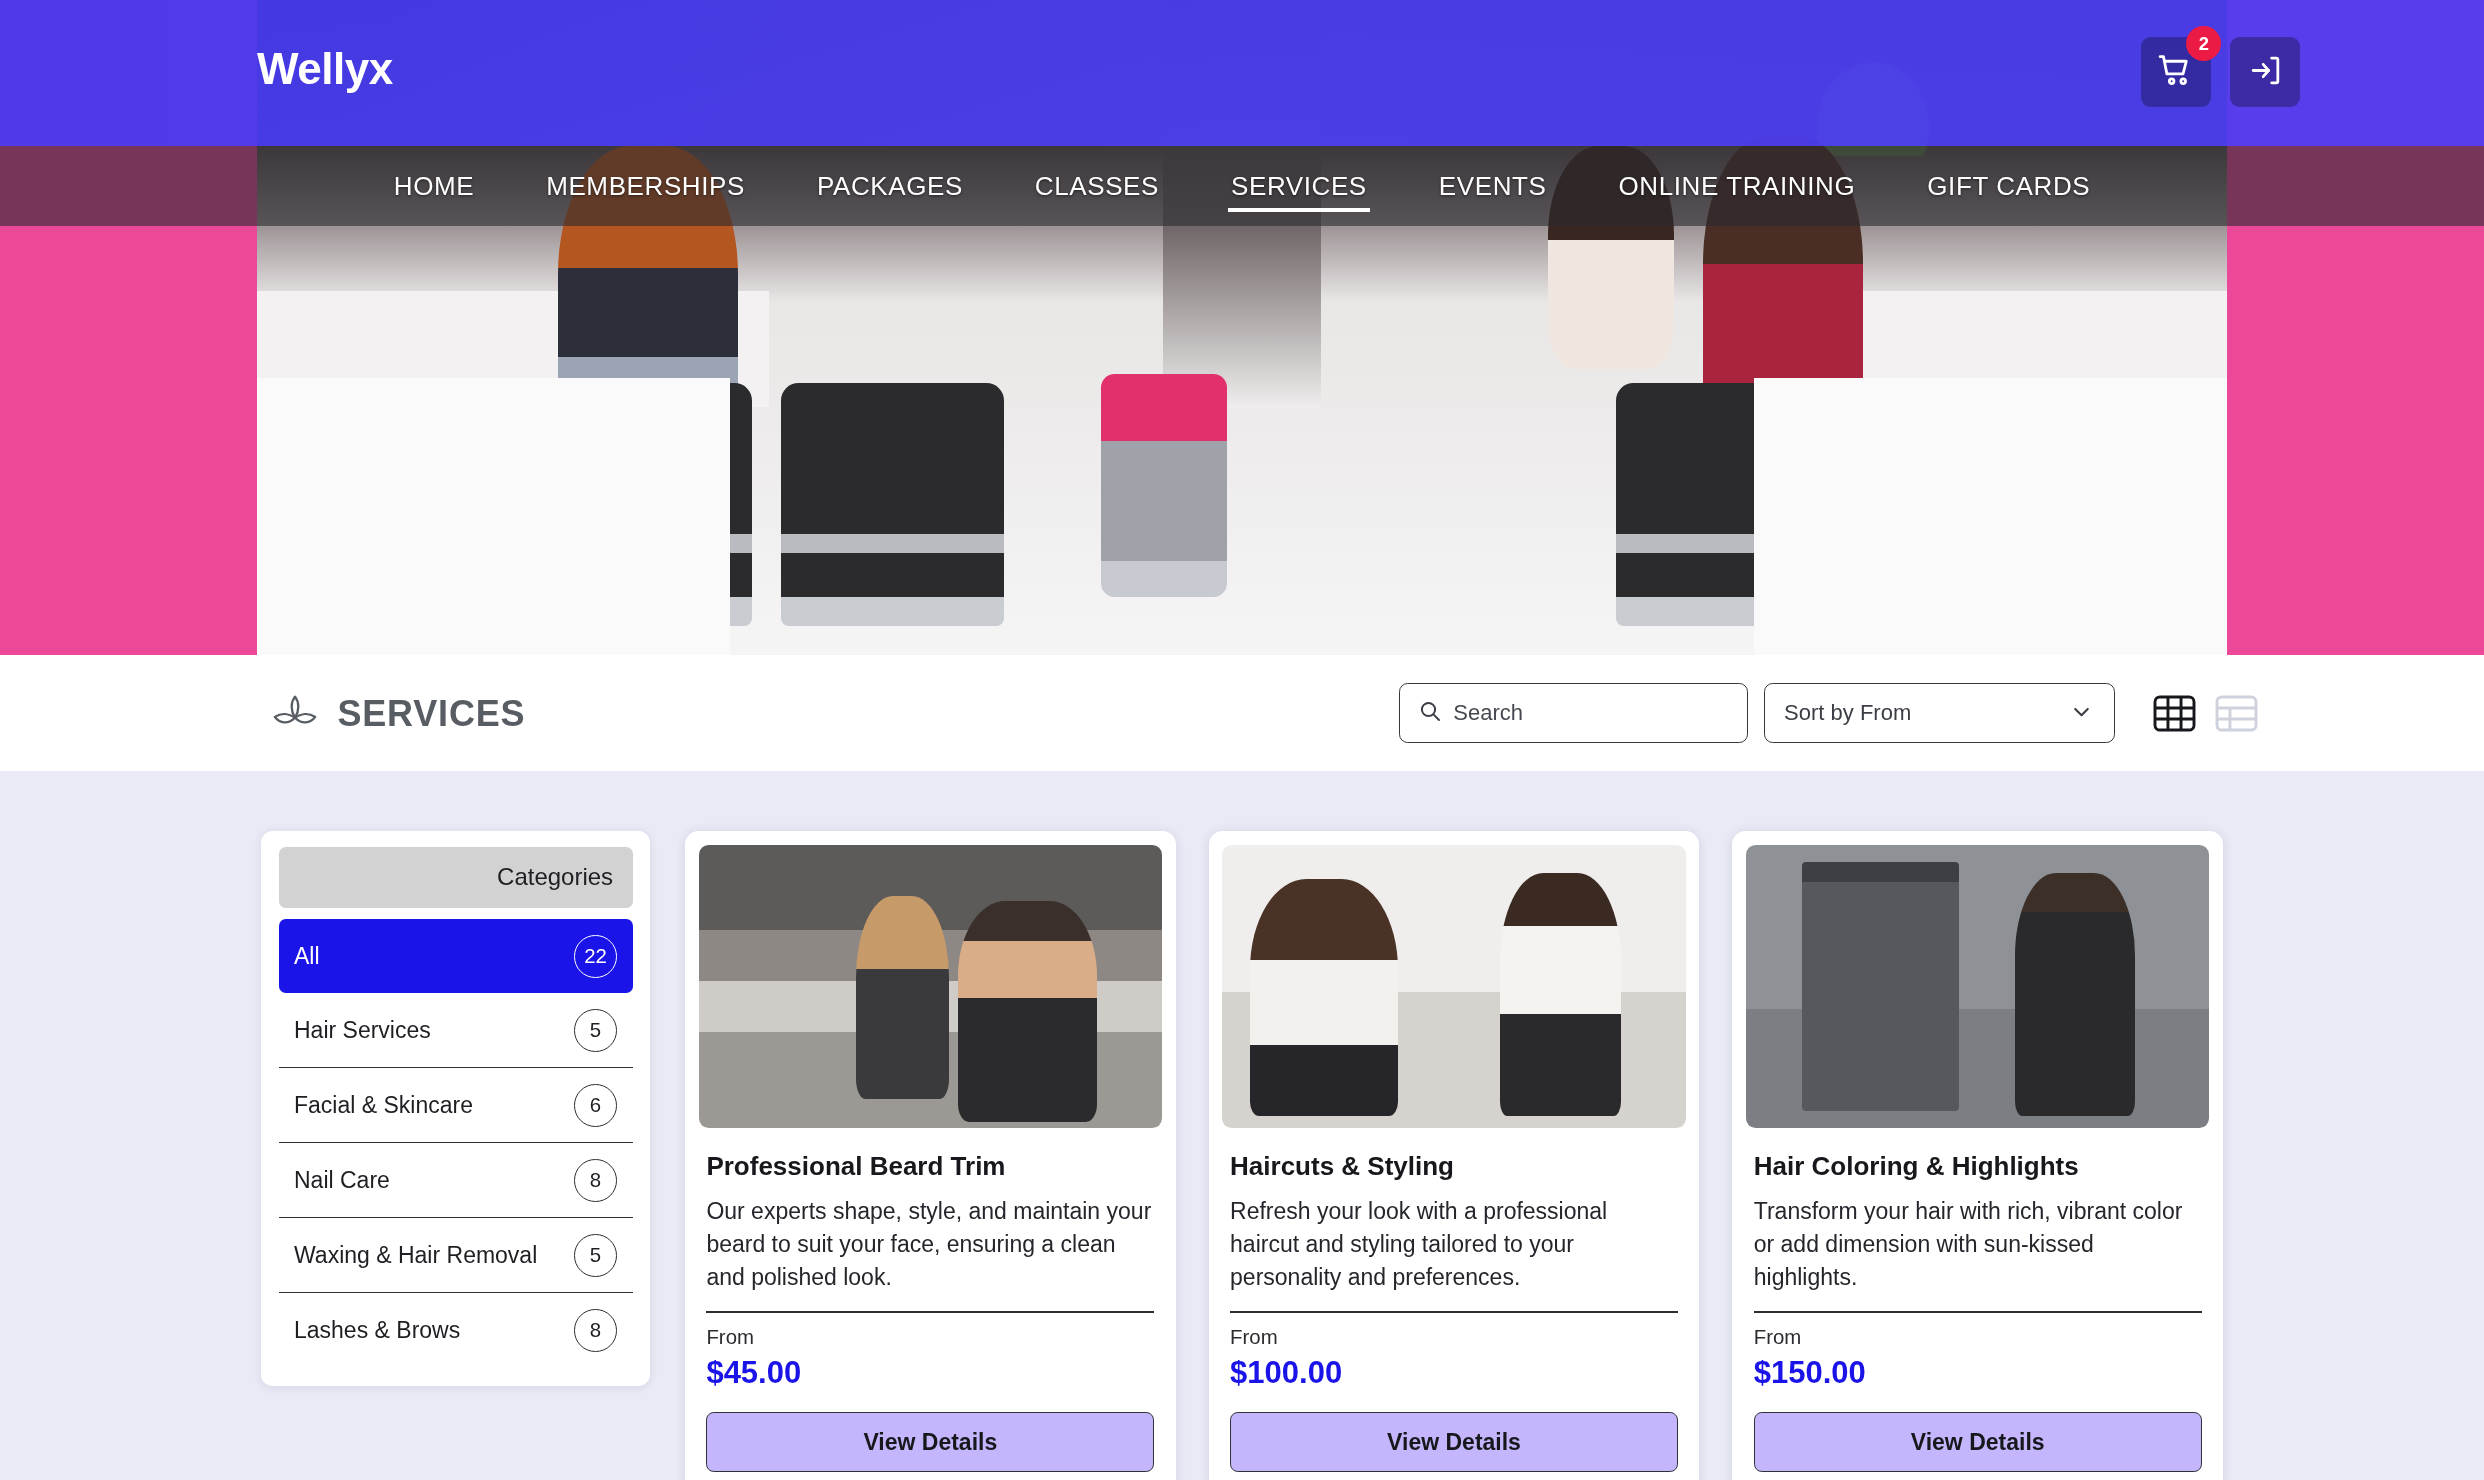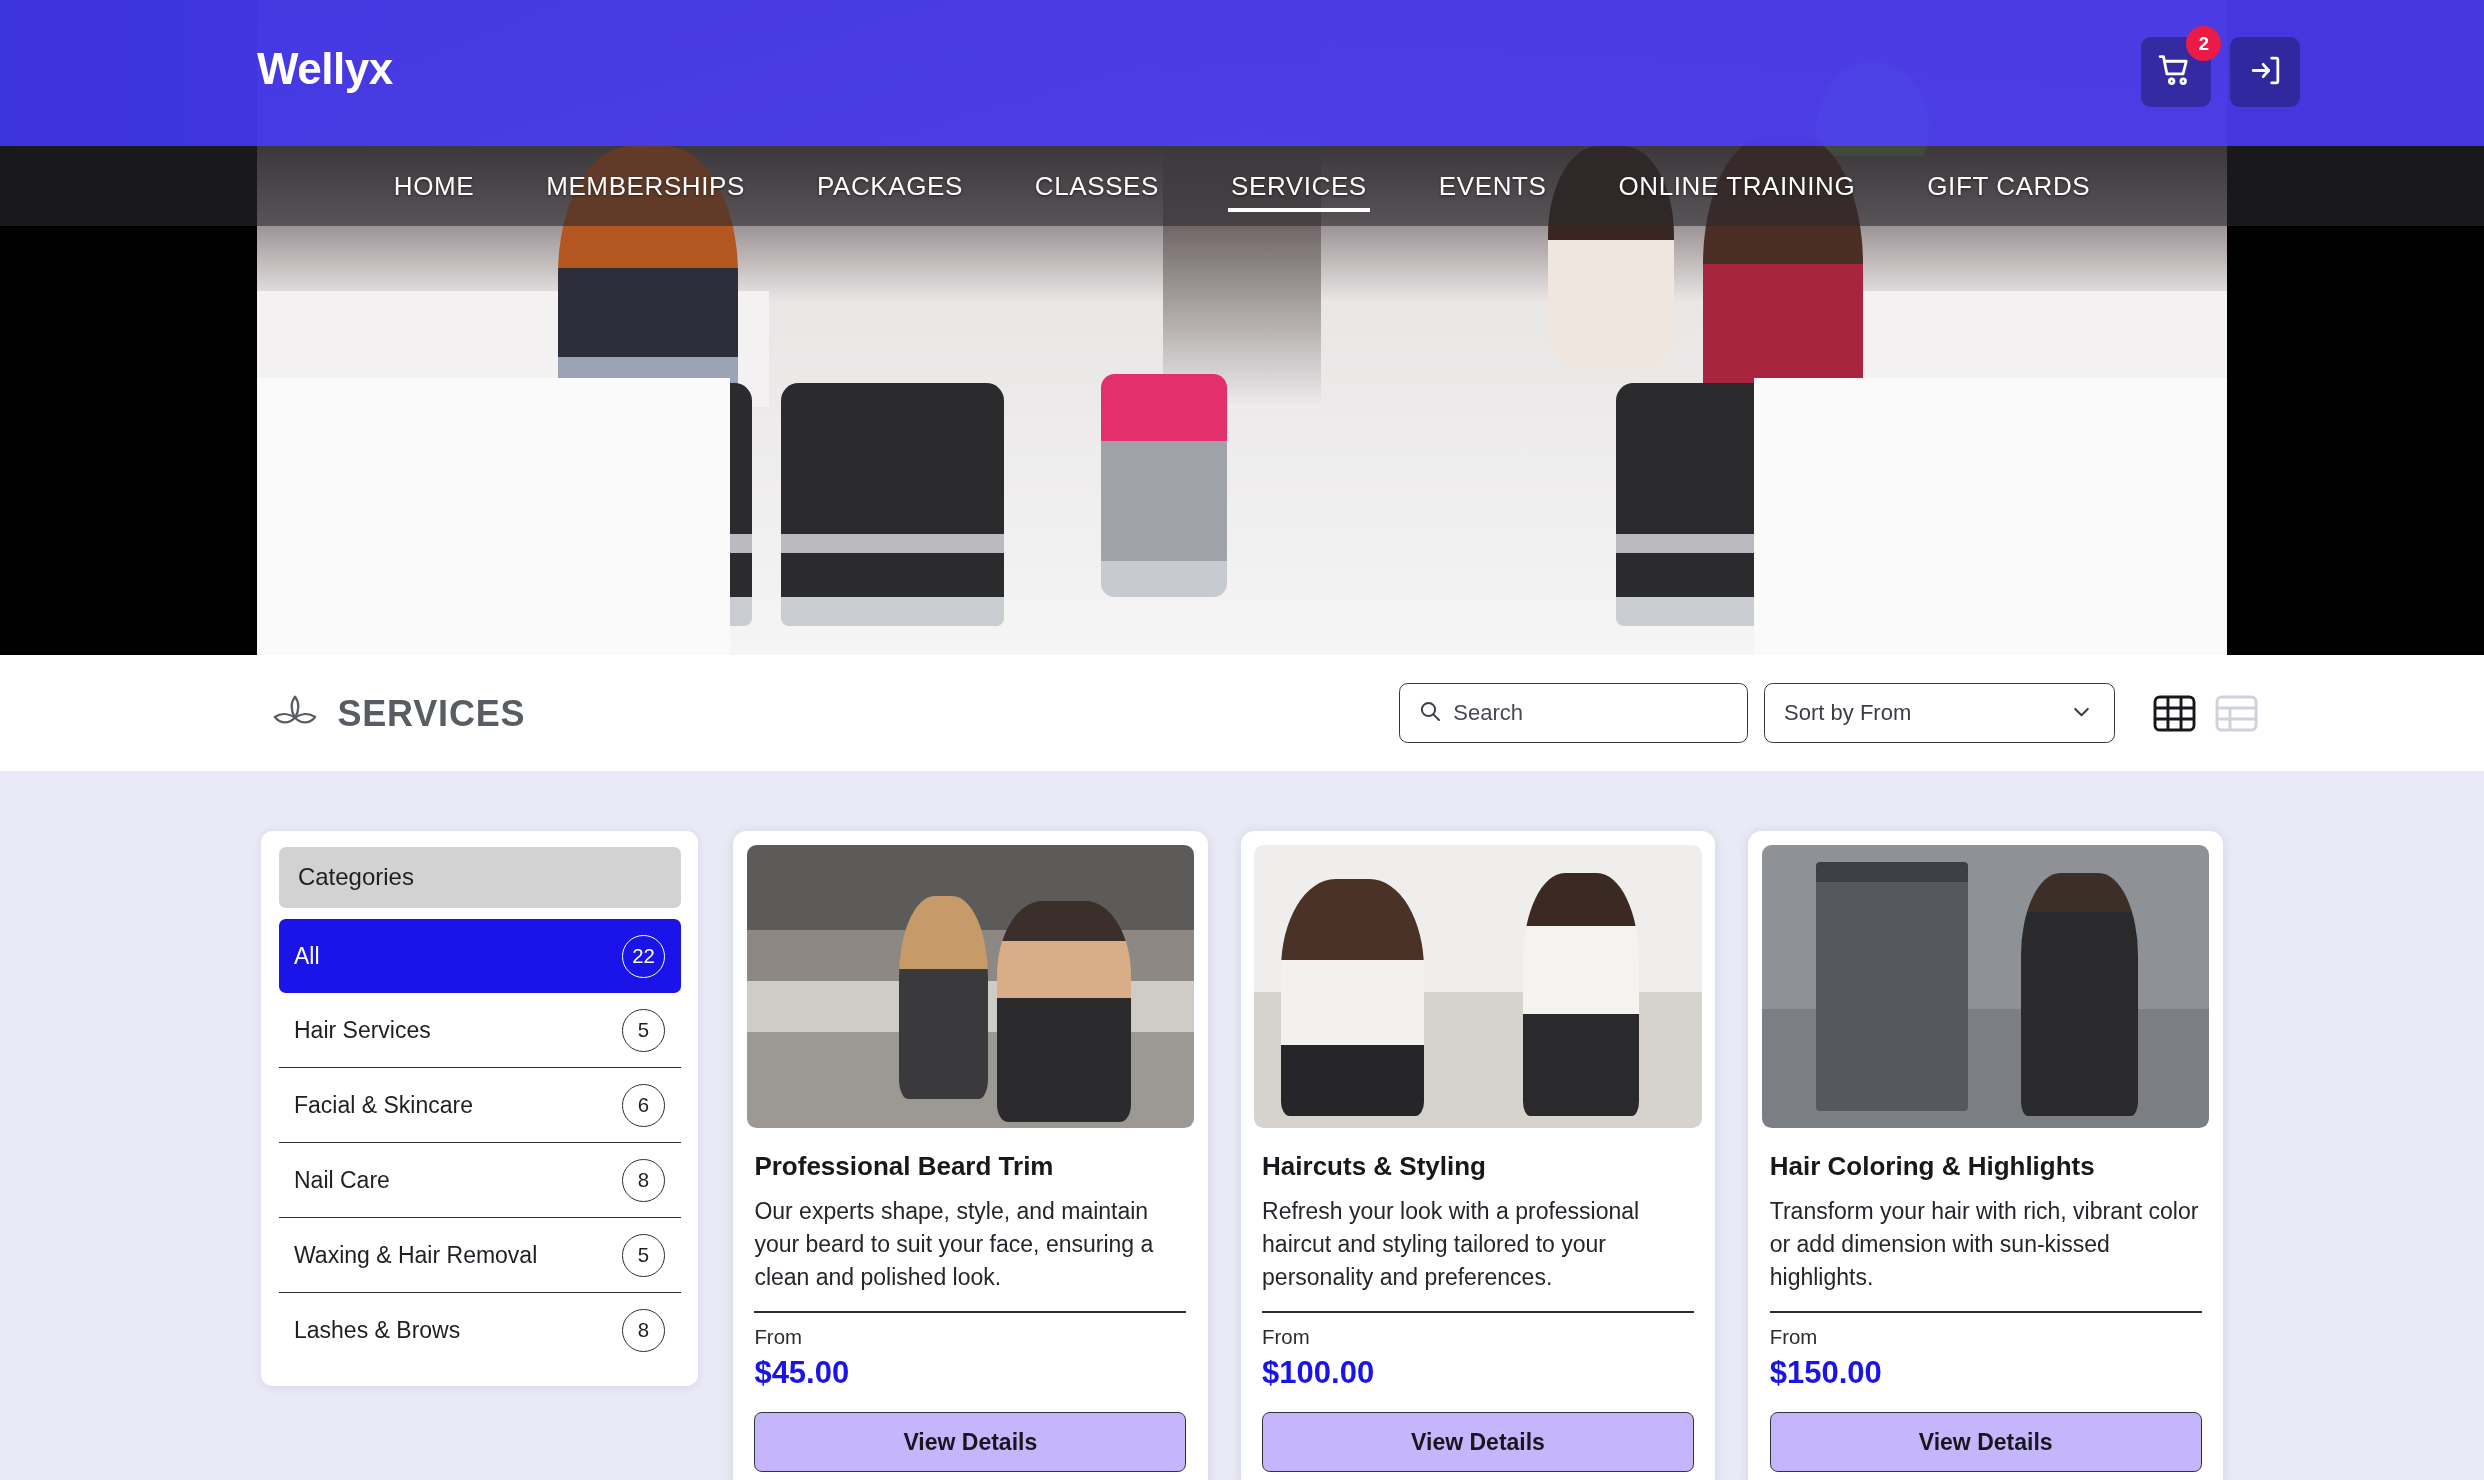--- a/index.html
+++ b/index.html
@@ -11,21 +11,21 @@
     font-family: "Liberation Sans", sans-serif;
     background: #ffffff;
   }
 
   
   .hero {
     position: relative;
     width: 2484px;
     height: 655px;
     overflow: hidden;
-    background: #000000;
+    background: #ec4899;
   }
 
   
   .hero-photo {
     position: absolute;
     left: 257px;
     top: 0;
     width: 1970px;
     height: 655px;
     overflow: hidden;
@@ -187,23 +187,24 @@
     width: 2484px; height: 709px; background: #e9eaf5;
     padding-top: 60px;
   }
   .content-inner {
     width: 1962px; margin: 0 auto;
     display: flex; gap: 35px; align-items: flex-start;
   }
 
   
   .cat-card {
-    width: 437px; background: #ffffff; border-radius: 11.6px;
+    width: 389px; background: #ffffff; border-radius: 11.6px;
     box-shadow: 0 1.9px 9.7px rgba(35,35,80,.09);
     padding: 15.5px 17.5px 19.4px 17.5px;
+    text-align: right;
   }
   .cat-header {
     background: #d2d2d2; border-radius: 6.8px;
     padding: 16.5px 19.4px; font-size: 24px; color: #1d1f23; font-weight: normal;
   }
   .cat-list { margin-top: 11.6px; }
   .cat-item {
     display: flex; align-items: center; justify-content: space-between;
     padding: 15.5px 15.5px; font-size: 23px; color: #1d1f23;
     border-bottom: 1.6px solid #2e2e2e; cursor: pointer;

